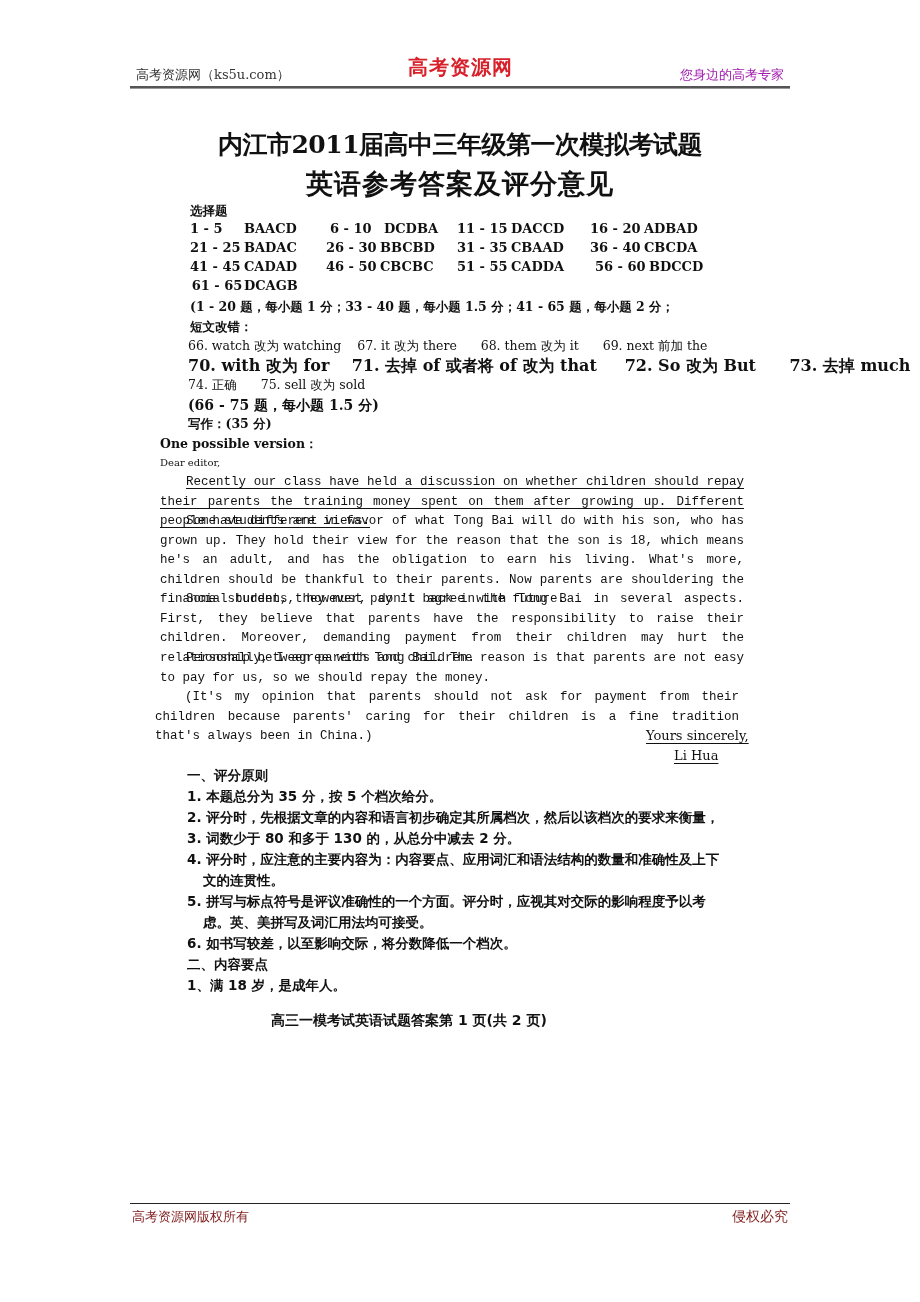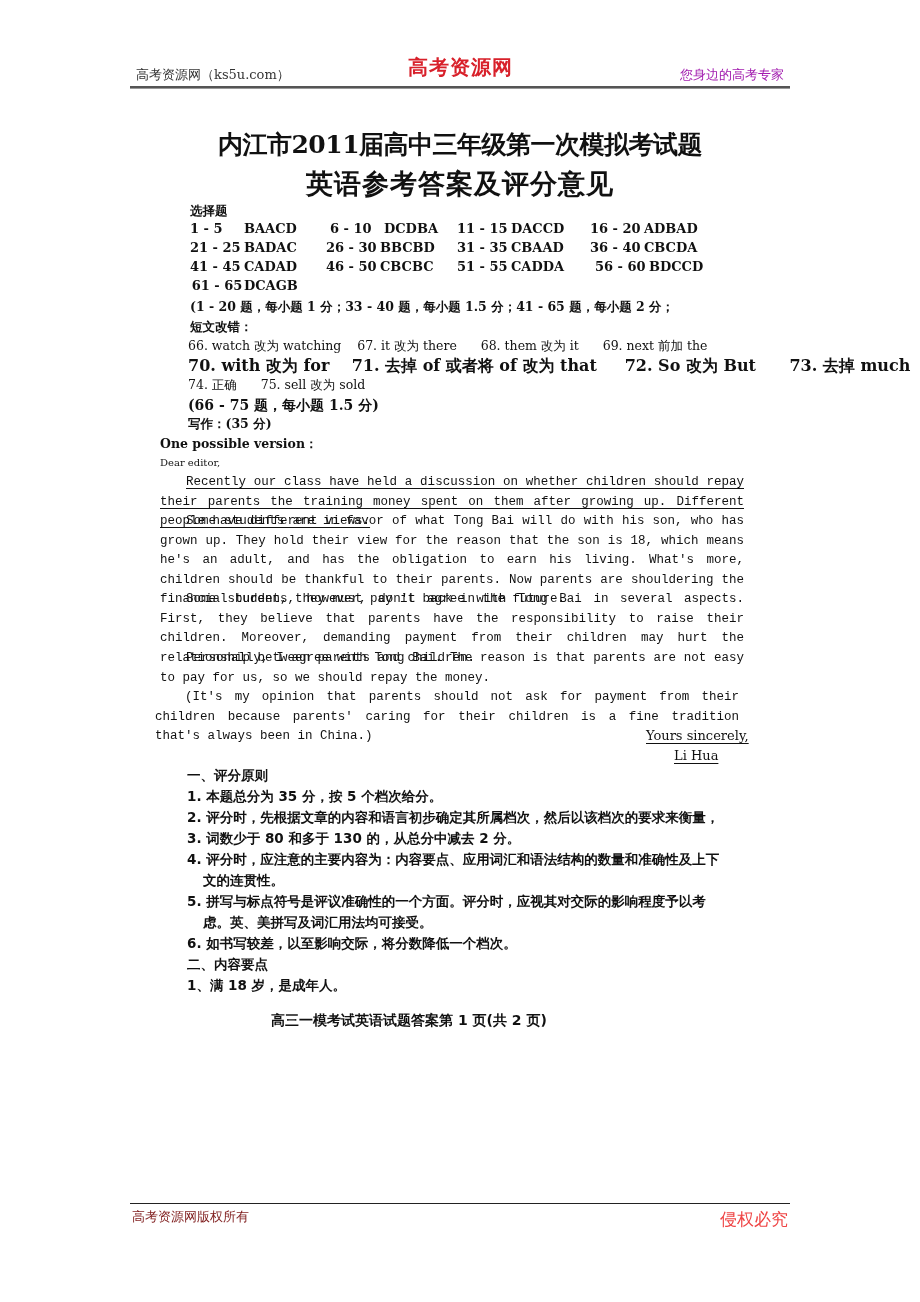--- a/index.html
+++ b/index.html
@@ -19,21 +19,21 @@
   .ans-cell .rng { display: inline-block; width: 54px; }
   .para { position: absolute; left: 160px; width: 584px; font-size: 12.5px; line-height: 19.5px; text-align: justify; text-align-last: left; font-family: Liberation Mono, monospace; }
   .para.indent { text-indent: 26px; }
   .ul { text-decoration: underline; text-decoration-thickness: 1px; text-underline-offset: 3px; }
   .sign { position: absolute; font-size: 13px; text-decoration: underline; text-underline-offset: 3px; }
   .cn { position: absolute; left: 187px; width: 570px; font-size: 13.5px; line-height: 21px; font-weight: bold; font-family: "DejaVu Sans", sans-serif; }
   .cn .cont { padding-left: 16px; display: block; }
   .pager { position: absolute; left: 0; width: 764px; top: 1012px; text-align: center; font-size: 14px; font-weight: bold; font-family: "DejaVu Sans", sans-serif; margin-left: 27px; }
   .ftr-line { position: absolute; left: 130px; top: 1203px; width: 660px; height: 1px; background: #222; }
   .ftr-left { position: absolute; left: 132px; top: 1208px; font-size: 13px; color: #7f1d1d; }
-  .ftr-right { position: absolute; right: 132px; top: 1208px; font-size: 17px; color: #ef4444; }
+  .ftr-right { position: absolute; right: 132px; top: 1208px; font-size: 14px; color: #7f1d1d; }
 </style>
 </head>
 <body>
 
 <div class="hdr">
   <span class="hdr-left">高考资源网（ks5u.com）</span>
   <span class="hdr-logo">高考资源网</span>
   <span class="hdr-right">您身边的高考专家</span>
 </div>
 <div class="hdr-line"></div>

